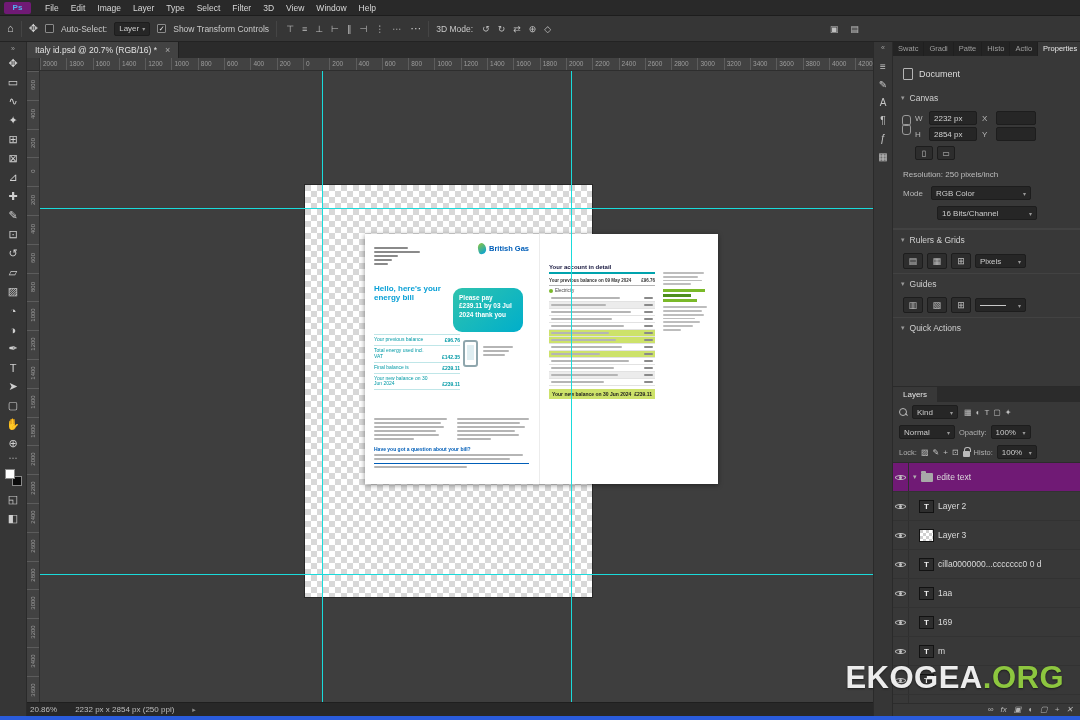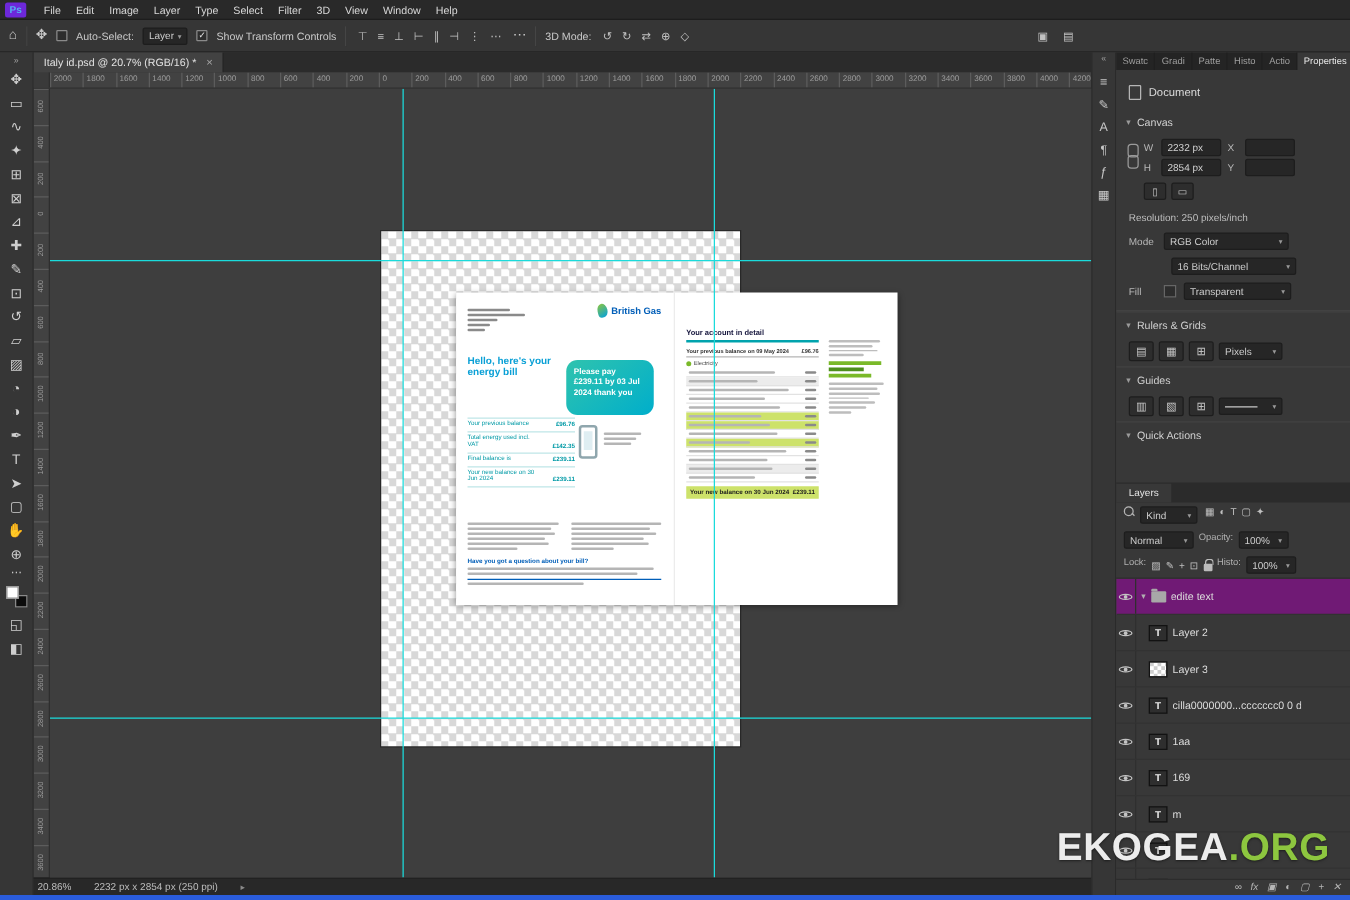--- a/index.html
+++ b/index.html
@@ -3,21 +3,21 @@
 <meta charset="utf-8">
 <style>
 *{box-sizing:border-box;margin:0;padding:0}
 html,body{width:1080px;height:720px;overflow:hidden;background:#3e3e3e;
   font-family:"Liberation Sans",sans-serif;color:#d6d6d6}
 .app{position:relative;width:1080px;height:720px;display:flex;flex-direction:column;background:#3e3e3e}
 
 
 .menubar{flex:0 0 16px;height:16px;background:#292929;border-bottom:1px solid #1d1d1d;
   display:flex;align-items:center;padding-left:4px;font-size:8.5px}
-.ps-logo{width:17px;height:12px;background:#6d28d9;color:#54b1f0;font-size:8px;font-weight:bold;
+.ps-logo{width:27px;height:12px;background:#701a75;color:#54b1f0;font-size:8px;font-weight:bold;
   display:flex;align-items:center;justify-content:center;border-radius:2px;margin-right:8px}
 .menu-item{padding:0 6px;color:#d8d8d8;cursor:default}
 
 
 .optionsbar{flex:0 0 26px;height:26px;background:#363636;border-bottom:1px solid #232323;
   display:flex;align-items:center;font-size:8.5px;color:#c9c9c9;padding:0 7px;gap:7px}
 .opt-icon{font-size:11px;color:#c9c9c9;line-height:1}
 .opt-sep{width:1px;height:16px;background:#2a2a2a;border-right:1px solid #454545}
 .checkbox{width:9px;height:9px;border:1px solid #8a8a8a;border-radius:1px;background:#2d2d2d;
   display:inline-flex;align-items:center;justify-content:center;font-size:7px;color:#e6e6e6;line-height:1}
@@ -172,21 +172,21 @@
 .pdiv{height:1px;background:#424242;margin:5px 0 0}
 .btnrow{display:flex;align-items:center;gap:4px;padding:4px 10px}
 .pbtn{width:20px;height:16px;background:#2d2d2d;border:1px solid #1d1d1d;border-radius:2px;
   display:flex;align-items:center;justify-content:center;font-size:9px;color:#c0c0c0}
 .gline{width:26px;height:1px;background:#c8c8c8}
 
 
 .layers-panel{flex:1;display:flex;flex-direction:column;min-height:0;border-top:1px solid #2a2a2a}
 .layers-tabbar{flex:0 0 15px;background:#2b2b2b;display:flex}
 .layers-tab{background:#383838;font-size:8px;color:#e4e4e4;padding:0 10px;line-height:15px}
-.lrow{display:flex;gap:4px;padding:3px 6px;font-size:8px}
+.lrow{display:flex;align-items:center;gap:4px;padding:3px 6px;font-size:8px}
 .llabel{font-size:7.5px;color:#b0b0b0;white-space:nowrap}
 .search-ico{width:9px;height:9px;position:relative;flex:0 0 9px}
 .search-ico::before{content:"";position:absolute;left:0;top:0;width:6px;height:6px;
   border:1px solid #b5b5b5;border-radius:50%}
 .search-ico::after{content:"";position:absolute;left:6px;top:6px;width:3px;height:1px;
   background:#b5b5b5;transform:rotate(45deg)}
 .ficons{display:flex;gap:4px;margin-left:2px}
 .ficon{font-size:8px;color:#c0c0c0}
 .lockicons{display:flex;gap:4px;align-items:center;font-size:8px;color:#c0c0c0}
 .padlock{width:7px;height:6px;background:#bbb;border-radius:1px;position:relative;margin-top:3px}
@@ -673,28 +673,20 @@
             <span>RGB Color</span>
             <span class="arrow">▾</span>
           </span>
         </div>
         <div class="prow indent">
           <span class="dropdown w92">
             <span>16 Bits/Channel</span>
             <span class="arrow">▾</span>
           </span>
         </div>
-        <div class="prow">
-          <span class="plabel">Fill</span>
-          <span class="chip"></span>
-          <span class="dropdown w84">
-            <span>Transparent</span>
-            <span class="arrow">▾</span>
-          </span>
-        </div>
         <div class="pdiv"></div>
         <div class="sect-h">
           <span class="chev">▾</span>
           <span>Rulers &amp; Grids</span>
         </div>
         <div class="btnrow">
           <span class="pbtn">▤</span>
           <span class="pbtn">▦</span>
           <span class="pbtn">⊞</span>
           <span class="dropdown w64">

